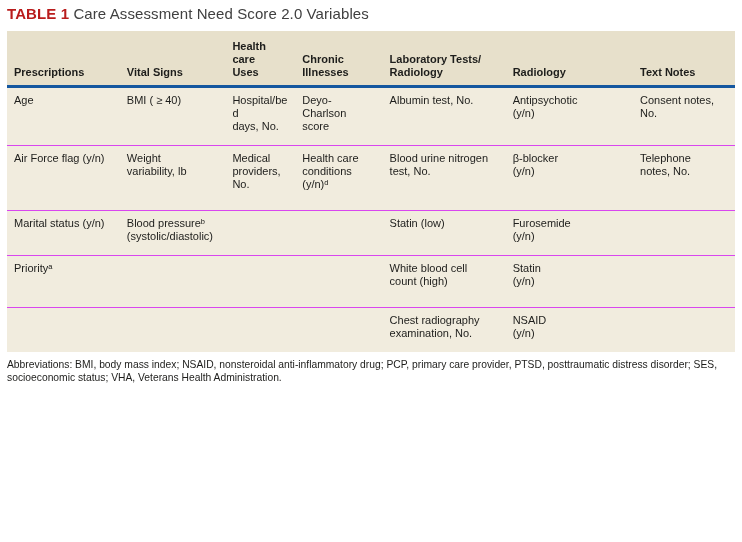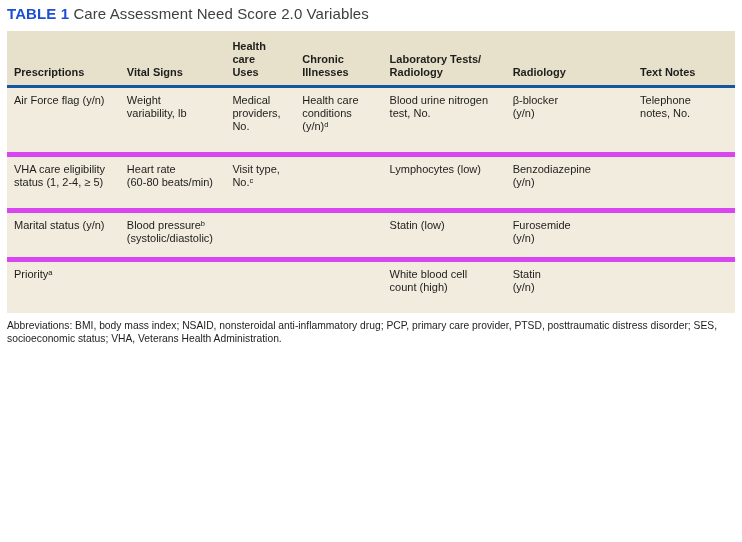--- a/index.html
+++ b/index.html
@@ -12,21 +12,21 @@
     overflow: hidden;
   }
   .page { padding: 4px 7px 0 7px; }
 
   .title-line {
     font-size: 15px;
     line-height: 19px;
     margin-bottom: 8px;
     letter-spacing: 0.1px;
   }
-  .title-label { color: #1d4ed8; font-weight: bold; }
+  .title-label { color: #b91c1c; font-weight: bold; }
   .title-text  { color: #404040; }
 
   table.cans {
     width: 728px;
     border-collapse: collapse;
     table-layout: fixed;
   }
   table.cans col.c1 { width: 15.5%; }
   table.cans col.c2 { width: 14.5%; }
   table.cans col.c3 { width: 9.6%;  }
@@ -49,21 +49,21 @@
   }
   tbody td {
     background: #f1ecde;
     font-size: 11px;
     line-height: 13px;
     vertical-align: top;
     padding: 6px 4px 12px 7px;
     white-space: pre-line;
     overflow-wrap: break-word;
   }
-  tbody tr + tr td { border-top: 5px solid #d946ef; }
+  tbody tr + tr td { border-top: 1px solid #d946ef; }
   tbody tr.tall td { padding-bottom: 19px; }
 
   .footnotes {
     margin-top: 7px;
     font-size: 10.3px;
     line-height: 12.5px;
     color: #1d1d1b;
   }
   .footnote { margin: 0; }
 </style>
@@ -95,49 +95,50 @@
 Uses</th>
         <th>Chronic
 Illnesses</th>
         <th>Laboratory Tests/
 Radiology</th>
         <th>Radiology</th>
         <th>Text Notes</th>
       </tr>
     </thead>
     <tbody>
+      <tr>
+        <td>Age</td>
+        <td>BMI ( ≥ 40)</td>
+        <td>Hospital/bed
+days, No.</td>
+        <td>Deyo-
+Charlson
+score</td>
+        <td>Albumin test, No.</td>
+        <td>Antipsychotic
+(y/n)</td>
+        <td>Consent notes,
+No.</td>
+      </tr>
       <tr class="tall">
         <td>Air Force flag (y/n)</td>
         <td>Weight
 variability, lb</td>
         <td>Medical
 providers,
 No.</td>
         <td>Health care
 conditions
 (y/n)ᵈ</td>
         <td>Blood urine nitrogen
 test, No.</td>
         <td>β-blocker
 (y/n)</td>
         <td>Telephone
 notes, No.</td>
-      </tr>
-      <tr class="tall">
-        <td>VHA care eligibility
-status (1, 2-4, ≥ 5)</td>
-        <td>Heart rate
-(60-80 beats/min)</td>
-        <td>Visit type,
-No.ᶜ</td>
-        <td></td>
-        <td>Lymphocytes (low)</td>
-        <td>Benzodiazepine
-(y/n)</td>
-        <td></td>
       </tr>
       <tr>
         <td>Marital status (y/n)</td>
         <td>Blood pressureᵇ
 (systolic/diastolic)</td>
         <td></td>
         <td></td>
         <td>Statin (low)</td>
         <td>Furosemide
 (y/n)</td>
@@ -147,20 +148,31 @@
         <td>Priorityᵃ</td>
         <td></td>
         <td></td>
         <td></td>
         <td>White blood cell
 count (high)</td>
         <td>Statin
 (y/n)</td>
         <td></td>
       </tr>
+      <tr>
+        <td></td>
+        <td></td>
+        <td></td>
+        <td></td>
+        <td>Chest radiography
+examination, No.</td>
+        <td>NSAID
+(y/n)</td>
+        <td></td>
+      </tr>
     </tbody>
   </table>
 
   <div class="footnotes">
     <p class="footnote">Abbreviations: BMI, body mass index; NSAID, nonsteroidal anti-inflammatory drug; PCP, primary care provider, PTSD, posttraumatic distress disorder; SES, socioeconomic status; VHA, Veterans Health Administration.</p>
 
   </div>
 
 </div>
 

